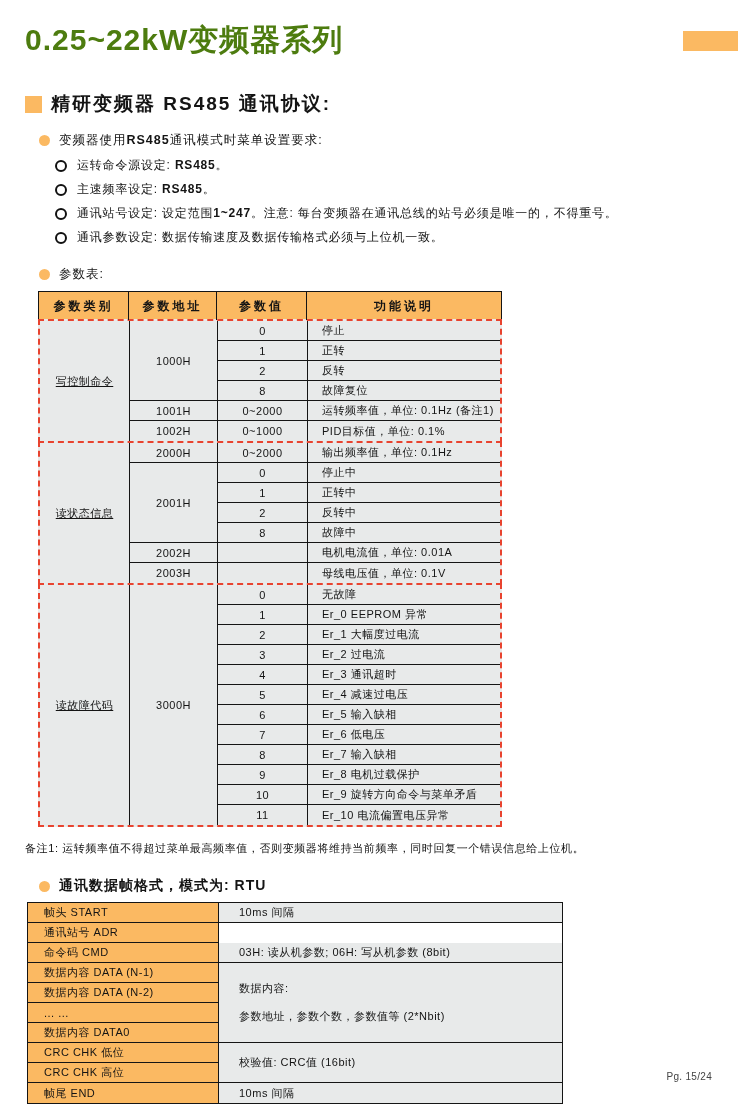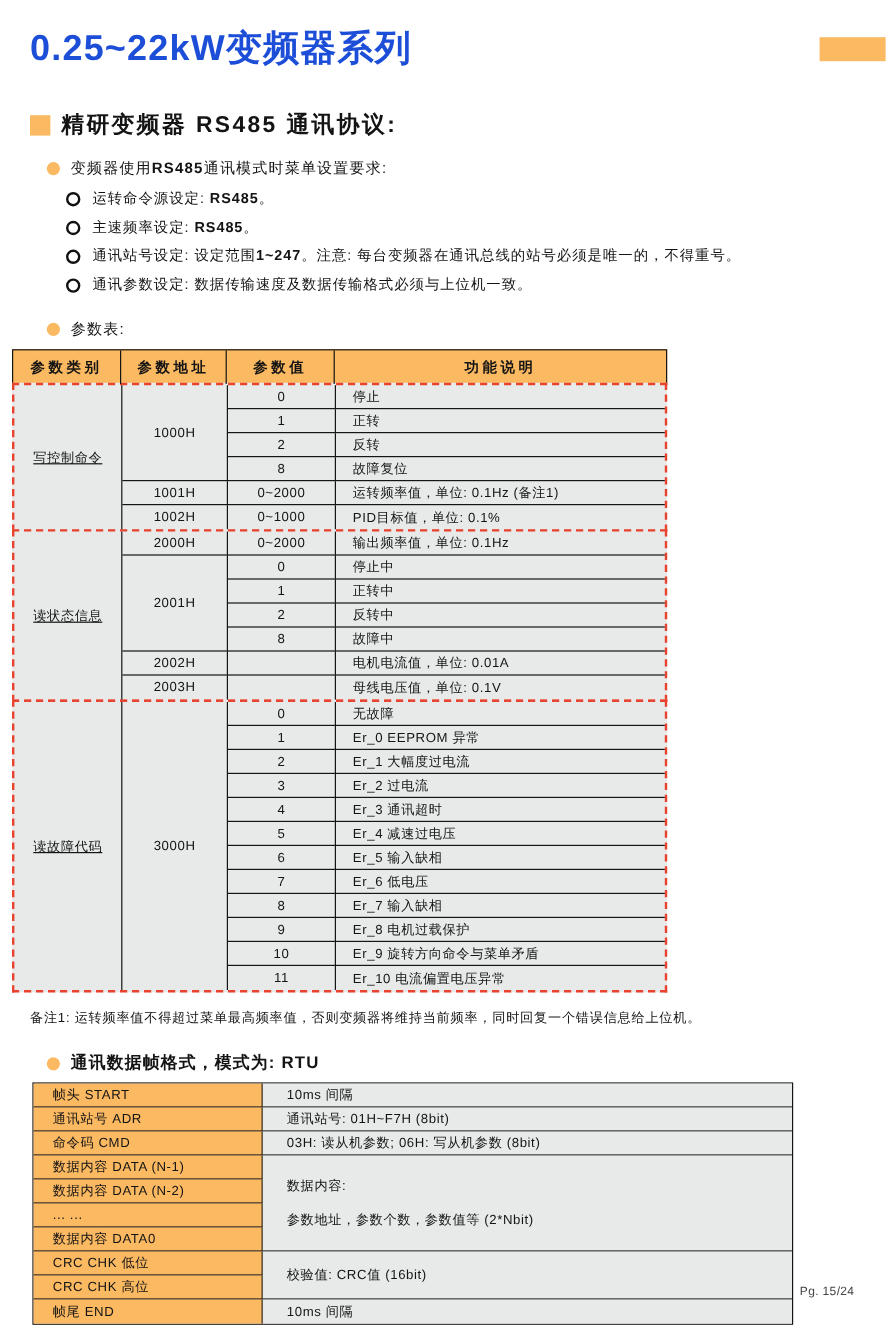--- a/index.html
+++ b/index.html
@@ -3,21 +3,21 @@
 <meta charset="utf-8">
 <style>
   html,body{margin:0;padding:0;}
   body{
     width:744px;height:1108px;position:relative;background:#ffffff;
     font-family:"Liberation Sans","DejaVu Sans",sans-serif;color:#141414;
     overflow:hidden;
   }
   .page-title{
     font-size:30px;font-weight:bold;margin:0;padding:20px 0 0 25px;
-    letter-spacing:1px;color:#1d4ed8;
+    letter-spacing:1px;color:#4d7c0f;
   }
   .corner-tab{
     position:absolute;top:31px;right:6px;width:55px;height:20px;
     background:#FBB962;
   }
   .section-heading{
     display:flex;align-items:center;margin:30px 0 0 25px;
     font-size:19px;font-weight:bold;letter-spacing:2px;
   }
   .sq{width:17px;height:17px;background:#FBB962;margin-right:9px;flex:none;}
@@ -27,21 +27,21 @@
   }
   .dot{width:11px;height:11px;border-radius:50%;background:#FBB962;margin-right:9px;flex:none;}
   .b2{
     display:flex;align-items:center;margin:9px 0 0 55px;
     font-size:12px;letter-spacing:0.8px;line-height:15px;
   }
   .b2:first-of-type{margin-top:12px;}
   .ring{width:8px;height:8px;border:2px solid #111;border-radius:50%;margin:1px 10px 0 0;flex:none;}
   .bold-head{font-weight:bold;font-size:14px;}
   
-  .ptable{margin:8px 0 0 10px;width:546px;}
+  .ptable{margin:8px 0 0 38px;width:464px;}
   .phead{
     display:grid;grid-template-columns:90px 88px 90px auto;
     background:#FBB962;border:1.5px solid #151515;height:30px;box-sizing:border-box;
   }
   .phead > div{
     display:flex;align-items:center;justify-content:center;
     font-weight:bold;font-size:12px;letter-spacing:3px;
     border-right:1.5px solid #151515;
   }
   .phead > div:last-child{border-right:none;}
@@ -57,21 +57,21 @@
   .pcat{border-right:1.2px solid #151515;text-decoration:underline;}
   .paddr,.pval{border-right:1.2px solid #151515;border-bottom:1.2px solid #151515;}
   .pdesc{
     display:flex;align-items:center;padding-left:14px;
     font-size:11px;letter-spacing:0.5px;border-bottom:1.2px solid #151515;box-sizing:border-box;
   }
   .nb{border-bottom:none !important;}
   .note{margin:14px 0 0 25px;font-size:11px;letter-spacing:0.6px;}
   
   .ftable{
-    margin:7px 0 0 27px;width:634px;border:1.5px solid #151515;
+    margin:7px 0 0 27px;width:536px;border:1.5px solid #151515;
     display:grid;grid-template-columns:191px auto;grid-auto-rows:20px;box-sizing:border-box;
   }
   .fl{
     background:#FBB962;border-right:1.5px solid #151515;border-bottom:1.2px solid #151515;
     display:flex;align-items:center;padding-left:16px;font-size:11px;letter-spacing:0.5px;box-sizing:border-box;
   }
   .fr{
     background:#E8EAEA;border-bottom:1.2px solid #151515;
     display:flex;flex-direction:column;justify-content:center;align-items:flex-start;
     padding-left:20px;font-size:11px;letter-spacing:0.5px;gap:13px;box-sizing:border-box;
@@ -210,23 +210,20 @@
     <div class="fl" style="grid-area: 4 / 1;">数据内容 DATA (N-1)</div>
     <div class="fl" style="grid-area: 5 / 1;">数据内容 DATA (N-2)</div>
     <div class="fl" style="grid-area: 6 / 1;">... ...</div>
     <div class="fl" style="grid-area: 7 / 1;">数据内容 DATA0</div>
     <div class="fl" style="grid-area: 8 / 1;">CRC CHK 低位</div>
     <div class="fl" style="grid-area: 9 / 1;">CRC CHK 高位</div>
     <div class="fl nb" style="grid-area: 10 / 1;">帧尾 END</div>
     <div class="fr" style="grid-area: 1 / 2 / span 1;">
       <div>10ms 间隔</div>
     </div>
-    <div class="fr" style="grid-area: 2 / 2 / span 1;">
-      <div>通讯站号: 01H~F7H (8bit)</div>
-    </div>
     <div class="fr" style="grid-area: 3 / 2 / span 1;">
       <div>03H: 读从机参数; 06H: 写从机参数 (8bit)</div>
     </div>
     <div class="fr" style="grid-area: 4 / 2 / span 4;">
       <div>数据内容:</div>
       <div>参数地址，参数个数，参数值等 (2*Nbit)</div>
     </div>
     <div class="fr" style="grid-area: 8 / 2 / span 2;">
       <div>校验值: CRC值 (16bit)</div>
     </div>

